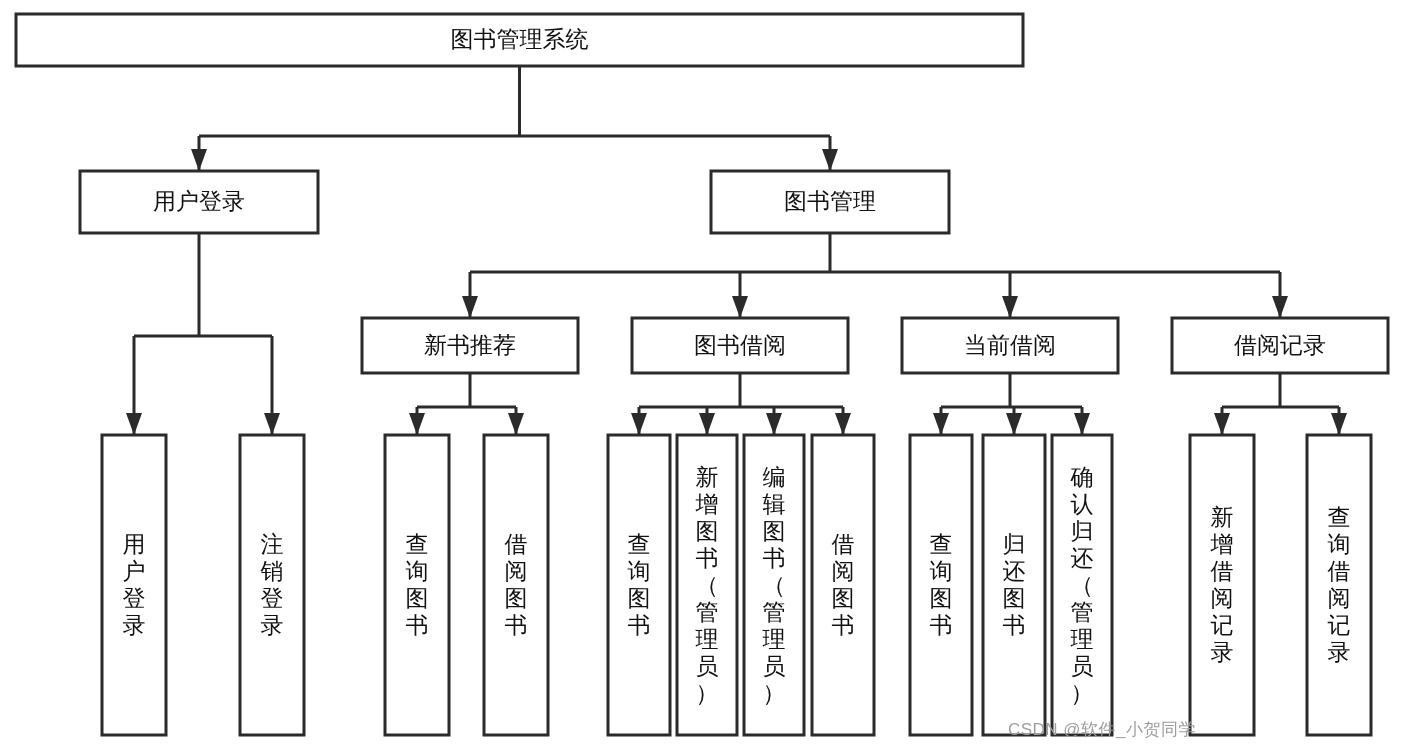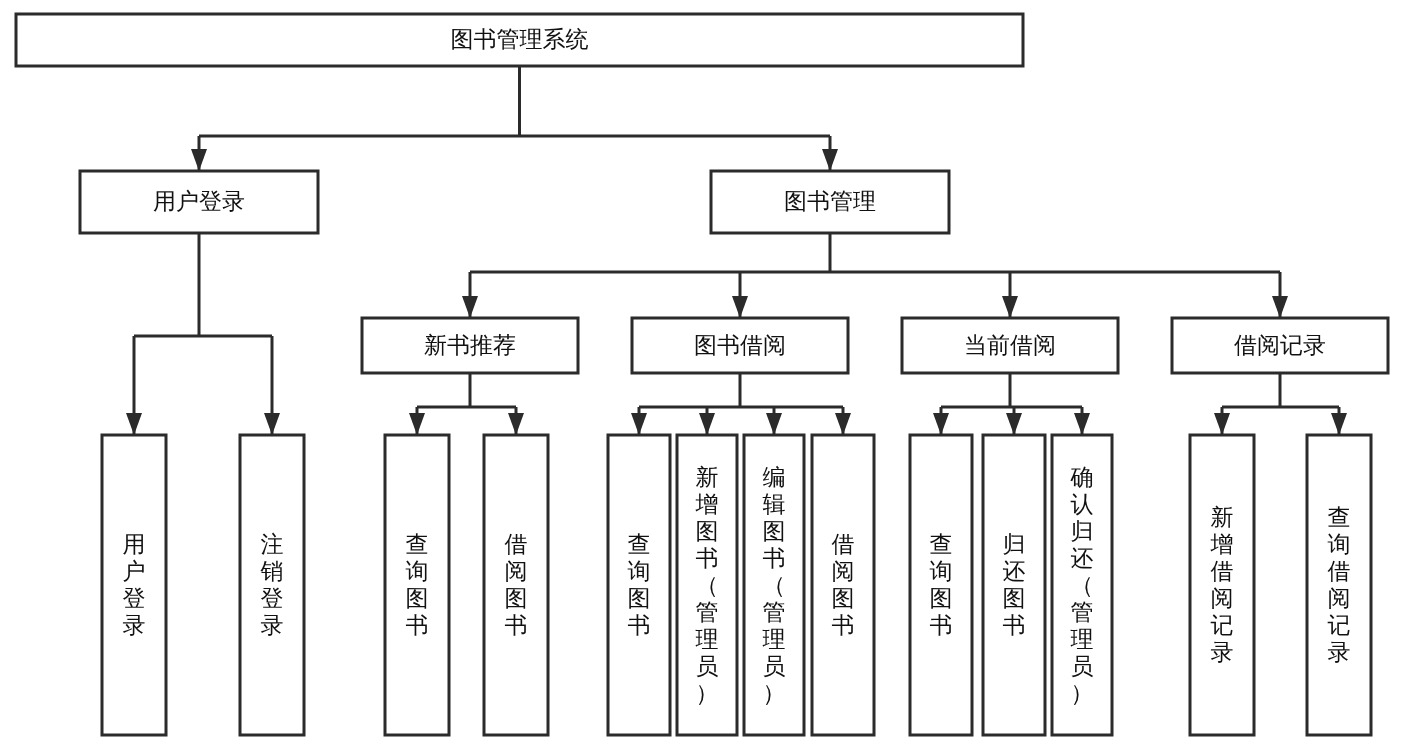--- a/index.html
+++ b/index.html
@@ -216,13 +216,14 @@
         <g>
           <rect x="1190" y="435" width="64" height="300" class="node-box"></rect>
           <text x="1222" y="525.06" class="node-label-v"><tspan x="1222" dy="0">新</tspan><tspan x="1222" dy="27">增</tspan><tspan x="1222" dy="27">借</tspan><tspan x="1222" dy="27">阅</tspan><tspan x="1222" dy="27">记</tspan><tspan x="1222" dy="27">录</tspan></text>
         </g>
         <g>
           <rect x="1307" y="435" width="64" height="300" class="node-box"></rect>
           <text x="1339" y="525.06" class="node-label-v"><tspan x="1339" dy="0">查</tspan><tspan x="1339" dy="27">询</tspan><tspan x="1339" dy="27">借</tspan><tspan x="1339" dy="27">阅</tspan><tspan x="1339" dy="27">记</tspan><tspan x="1339" dy="27">录</tspan></text>
         </g>
       </g>
   </svg>
+  <div class="watermark-text">CSDN @软件_小贺同学</div>
 </div>
 
 </body></html>

